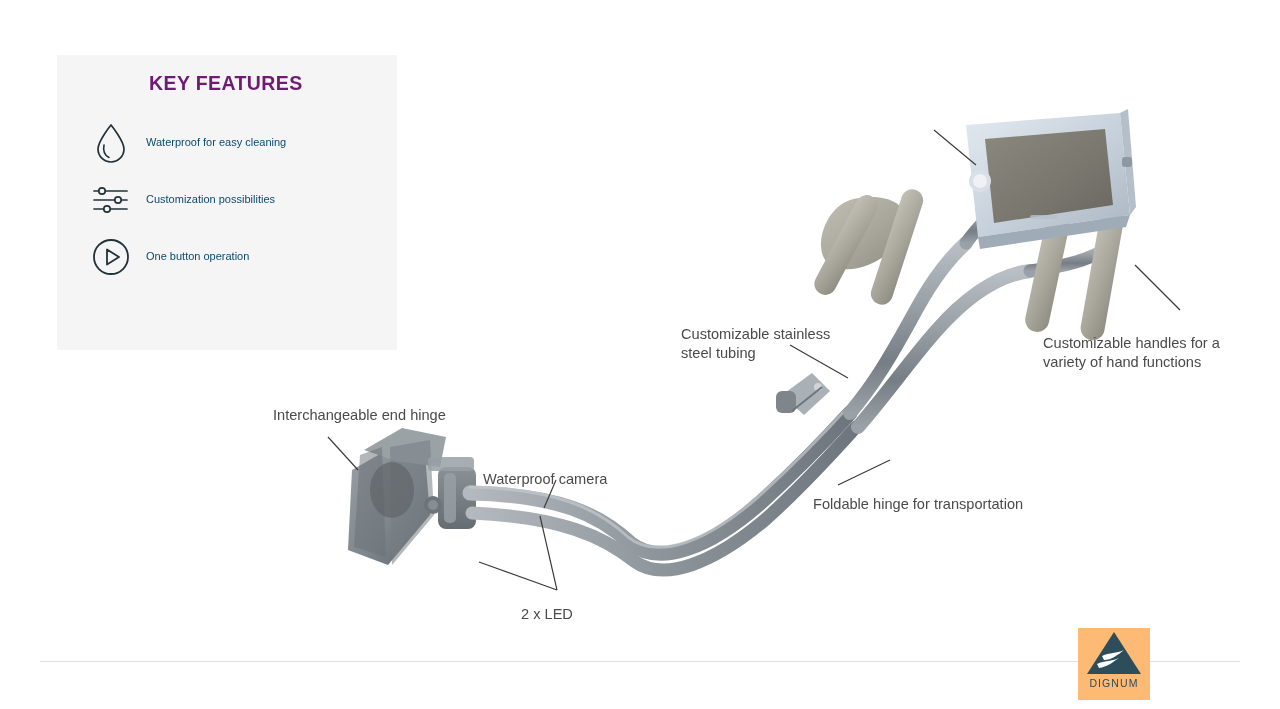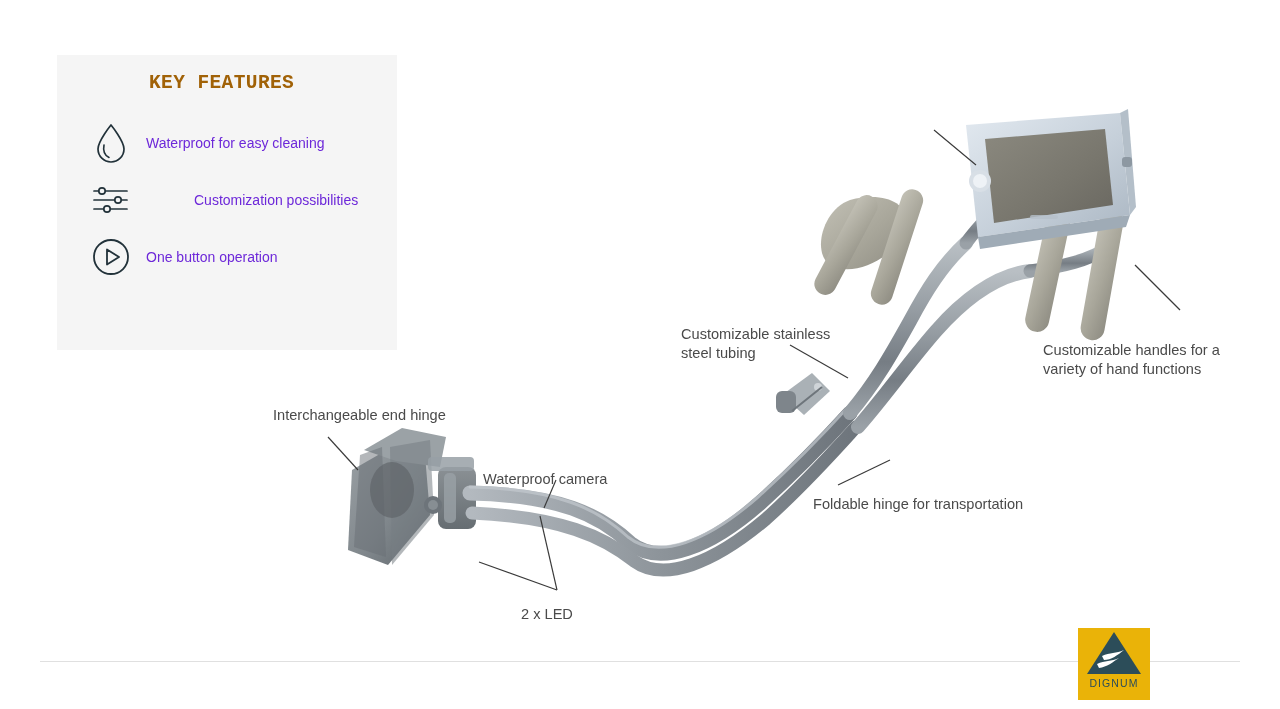--- a/index.html
+++ b/index.html
@@ -33,64 +33,63 @@
     height: 295px;
     background: #f5f5f5;
   }
   .features-title {
     position: absolute;
     left: 92px;
     top: 17px;
     font-size: 19.5px;
     font-weight: bold;
     letter-spacing: 0.4px;
-    color: #a16207;
+    color: #701a75;
     white-space: nowrap;
-    font-family: Liberation Mono, monospace;
   }
   .feature-row {
     position: absolute;
     left: 28px;
     width: 300px;
     height: 52px;
     display: flex;
     align-items: center;
   }
   .feature-row.r0 { top: 62px; }
-  .feature-row.r1 { top: 119px; gap: 48px; }
+  .feature-row.r1 { top: 119px; }
   .feature-row.r2 { top: 176px; }
   .feature-row.r3 { top: 234px; }
 
   .feature-icon {
     width: 52px;
     height: 46px;
     flex: 0 0 52px;
     display: flex;
     align-items: center;
     justify-content: center;
     color: #22323a;
   }
   .feature-label {
-    font-size: 14px;
-    color: #6d28d9;
+    font-size: 11px;
+    color: #0c4a6e;
     line-height: 1.2;
     white-space: nowrap;
     padding-left: 9px;
   }
 
   
   .callout {
     position: absolute;
     font-size: 14.6px;
     line-height: 18.8px;
     color: #4a4a4a;
     white-space: pre-line;
   }
   .callout.lcd        { left: 724px; top: 55px;  }
-  .callout.handles    { left: 1043px; top: 341px; }
+  .callout.handles    { left: 1043px; top: 334px; }
   .callout.tubing     { left: 681px; top: 325px; }
   .callout.endpieces  { left: 273px; top: 406px; }
   .callout.camera     { left: 483px; top: 454px; margin-top: 16px; }
   .callout.hinge      { left: 813px; top: 495px; }
   .callout.led        { left: 521px; top: 605px; }
 
   
   .overlay {
     position: absolute;
     inset: 0;
@@ -114,21 +113,21 @@
     width: 1200px;
     height: 1px;
     background: #e0e0e0;
   }
   .logo {
     position: absolute;
     left: 1078px;
     top: 628px;
     width: 72px;
     height: 72px;
-    background: #eab308;
+    background: #fdba74;
     display: flex;
     flex-direction: column;
     align-items: center;
     justify-content: flex-start;
     padding-top: 2px;
     box-sizing: border-box;
   }
   .logo-mark { display: block; }
   .logo-text {
     margin-top: 1px;

